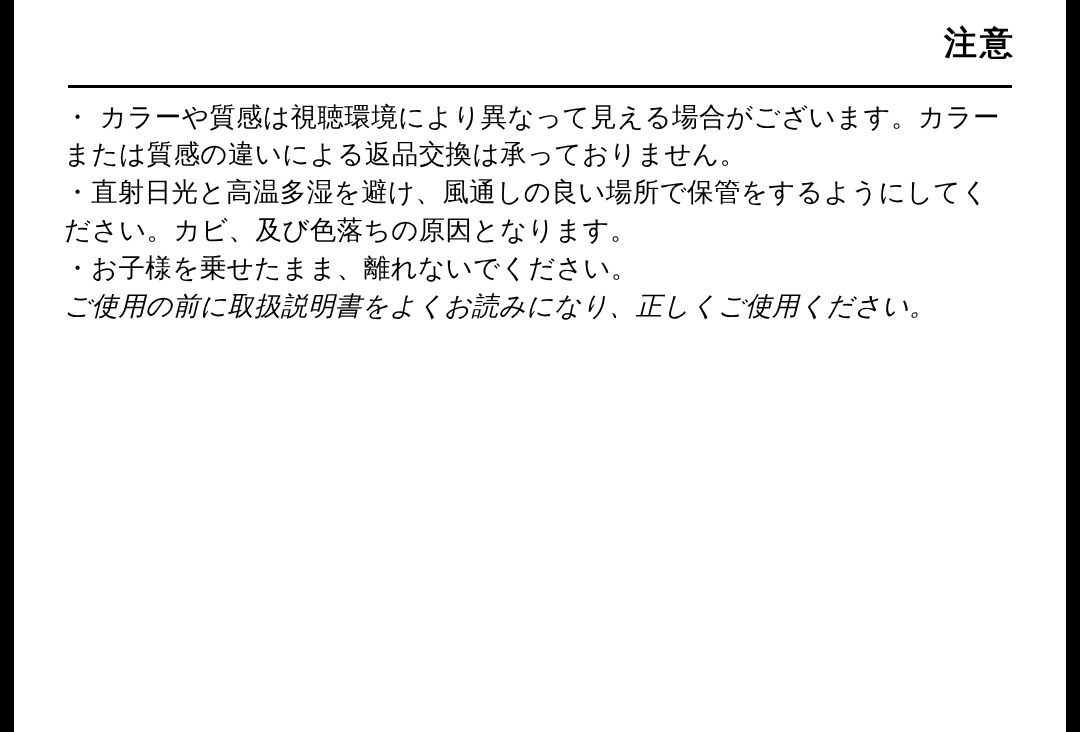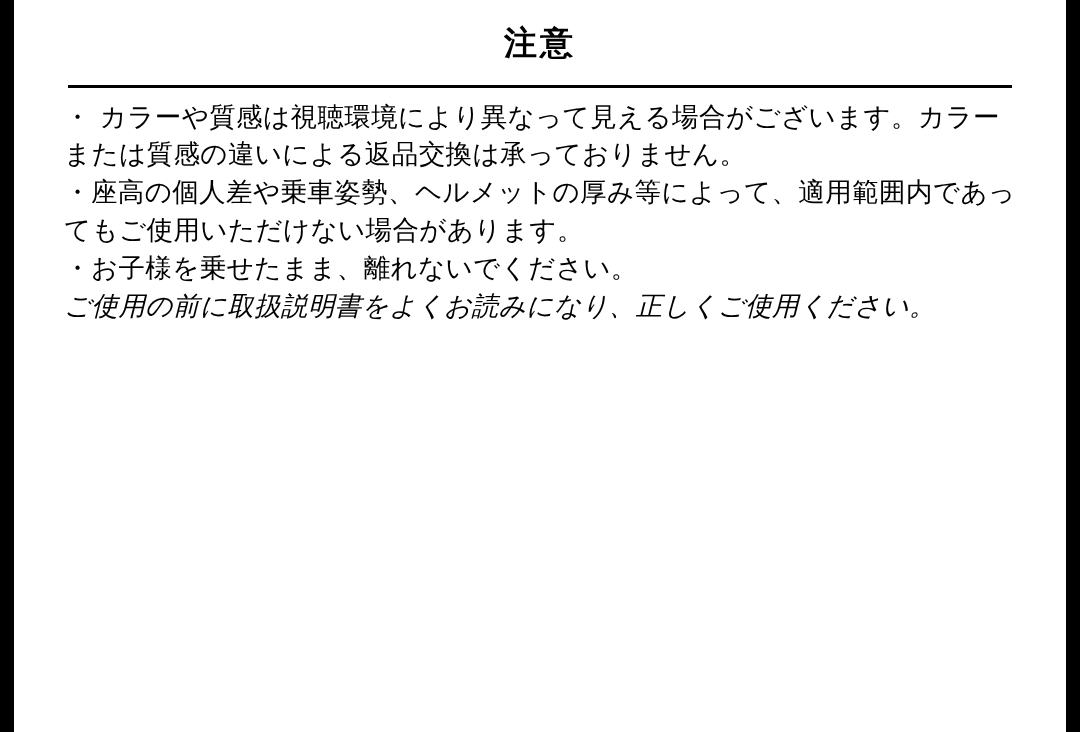--- a/index.html
+++ b/index.html
@@ -35,21 +35,21 @@
     position: absolute;
     left: 14px;
     right: 14px;
     top: 0;
     bottom: 0;
     padding: 0 50px;
     box-sizing: border-box;
   }
 
   .doc-title {
-    text-align: center;
+    text-align: right;
     font-size: 33px;
     font-weight: bold;
     letter-spacing: 3px;
     margin: 23px 0 0 0;
     line-height: 1.2;
   }
 
   .title-rule {
     margin: 22px 4px 0 4px;
     border: 0;
@@ -91,20 +91,20 @@
   <div class="side-bar right"></div>
 
   <div class="content">
 
     <h1 class="doc-title">注意</h1>
 
     <hr class="title-rule">
 
     <ul class="notice-list">
       <li class="notice-item">・ カラーや質感は視聴環境により異なって見える場合がございます。カラーまたは質感の違いによる返品交換は承っておりません。</li>
-      <li class="notice-item">・座高の個人差や乗車姿勢、ヘルメットの厚み等によって、適用範囲内であってもご使用いただけない場合があります。</li>
+      <li class="notice-item">・直射日光と高温多湿を避け、風通しの良い場所で保管をするようにしてください。カビ、及び色落ちの原因となります。</li>
       <li class="notice-item">・お子様を乗せたまま、離れないでください。</li>
     </ul>
 
     <p class="closing-line">ご使用の前に取扱説明書をよくお読みになり、正しくご使用ください。</p>
 
   </div>
 </div>
 
 </body></html>

